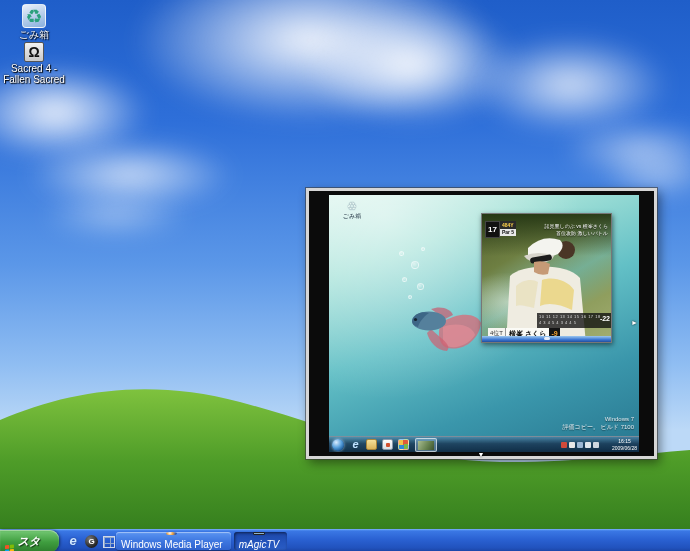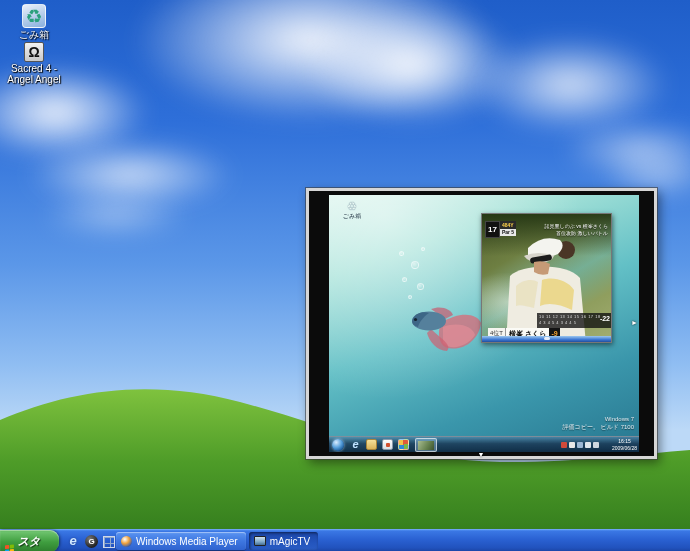--- a/index.html
+++ b/index.html
@@ -96,22 +96,22 @@
   #ql-ie{color:#cfe6ff;font-size:13px;font-style:italic;font-weight:bold;line-height:14px;text-shadow:0 0 2px #1a3a8a;}
   #ql-gom{width:13px;height:13px;border-radius:50%;background:radial-gradient(circle at 35% 30%,#777,#222 70%);
           color:#fff;font-size:8px;line-height:13px;font-weight:bold;}
   #ql-grid{width:12px;height:12px;border:1px solid #cfd8ea;margin-top:1px;
           background:linear-gradient(#e8eef8,#b9c8e4);
           background-image:linear-gradient(#90a8cc 1px,transparent 1px),linear-gradient(90deg,#90a8cc 1px,transparent 1px);
           background-size:6px 6px;}
   #tasks{position:absolute;left:116px;top:2px;display:flex;gap:3px;}
   .taskbtn{height:18px;display:flex;align-items:center;gap:4px;padding:0 8px 0 5px;border-radius:3px;cursor:pointer;
            color:#fff;font-size:10px;white-space:nowrap;
-           background:linear-gradient(#5b95f2,#3e77e0 50%,#2f63cf);box-shadow:inset 0 1px 1px rgba(255,255,255,.45),0 1px 1px rgba(0,0,0,.3);}
-  .taskbtn.active{background:linear-gradient(#1c46a8,#2455bd 60%,#2a5cc4);box-shadow:inset 1px 1px 3px rgba(0,0,0,.55);}
+           background:linear-gradient(#5b95f2,#3e77e0 50%,#2f63cf);box-shadow:inset 0 1px 1px rgba(255,255,255,.45),0 1px 1px rgba(0,0,0,.3);flex-direction:column;}
+  .taskbtn.active{background:linear-gradient(#1c46a8,#2455bd 60%,#2a5cc4);box-shadow:inset 1px 1px 3px rgba(0,0,0,.55);font-style:italic;}
   .taskbtn .wmp-ico{width:11px;height:11px;border-radius:50%;
            background:radial-gradient(circle at 35% 30%,#fff,#f0a23c 40%,#2a55b0 80%);}
   .taskbtn .tv-ico{width:12px;height:10px;border:1px solid #222;border-radius:1px;
            background:linear-gradient(#cfe2ee,#7fa8c8 60%,#456e92);}
   #xptray{position:absolute;right:0;top:0;height:22px;display:flex;align-items:center;gap:3px;
           padding:0 5px 0 7px;border-left:1px solid #6ea3f5;box-shadow:inset 1px 0 2px rgba(0,0,0,.3);
           background:linear-gradient(#4583ea,#2a61d2 50%,#1f4eb4);}
   .trayico{width:9px;height:9px;border-radius:2px;position:relative;color:#fff;
            font-size:7px;line-height:9px;text-align:center;font-weight:bold;box-shadow:0 1px 1px rgba(0,0,0,.4);}
   #xpclock{margin-left:4px;text-align:right;color:#fff;text-shadow:0 1px 1px rgba(0,0,0,.5);}
@@ -143,21 +143,21 @@
   </svg>
 
   <div class="desk-icon" style="left:2px;top:4px;">
     <div class="ico bin-ico">♻</div>
     <div class="lbl">ごみ箱</div>
   </div>
   <div class="desk-icon" style="left:2px;top:42px;">
     <div class="ico sacred-ico">Ω</div>
     <div class="lbl">
       <div>Sacred 4 -</div>
-      <div>Angel Angel</div>
+      <div>Fallen Sacred</div>
     </div>
   </div>
 
   <div id="vm">
     <div id="vm-screen">
       <div id="vm-glow"></div>
 
       <div class="vm-desk-icon">
         <div class="ico">♻</div>
         <div class="lbl">ごみ箱</div>

